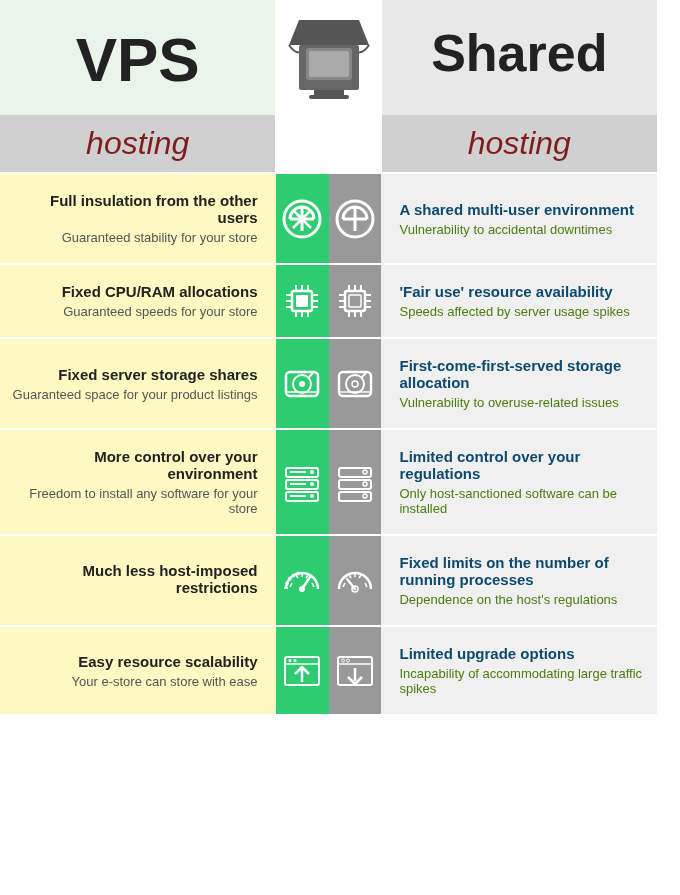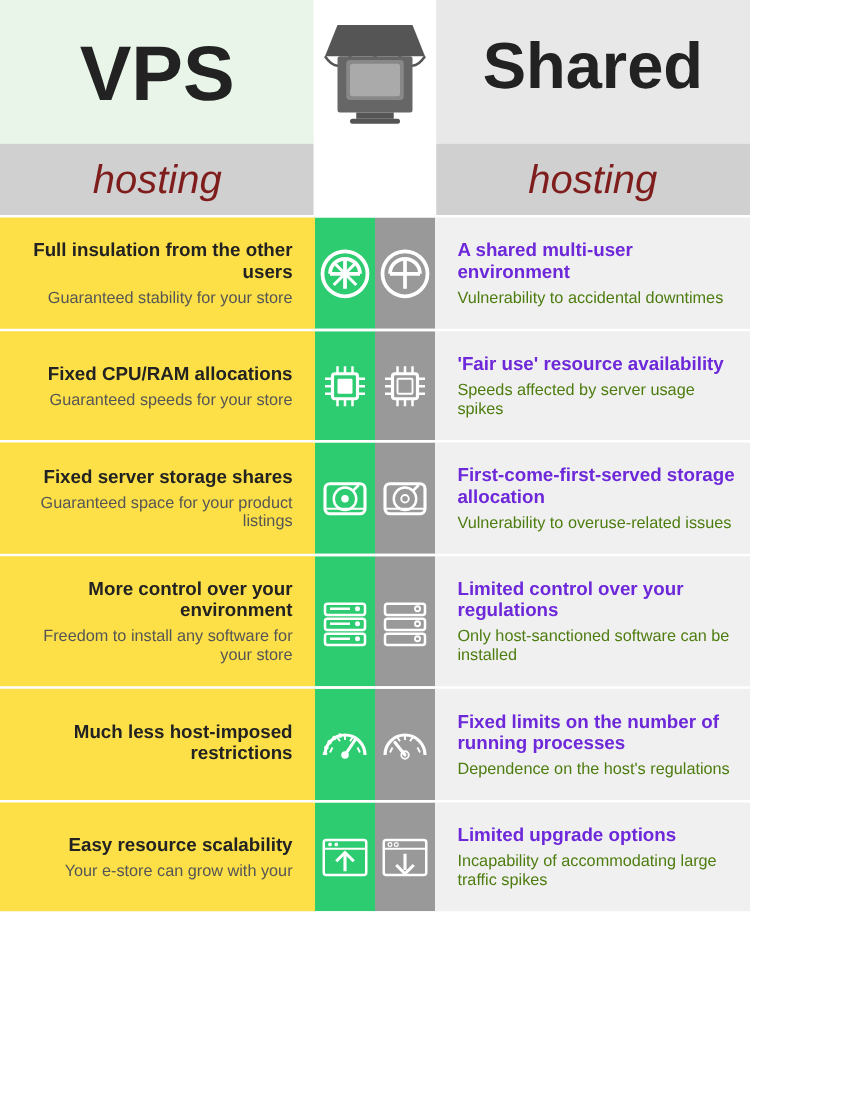--- a/index.html
+++ b/index.html
@@ -4,21 +4,21 @@
   <style>
     * { box-sizing: border-box; margin: 0; padding: 0; }
     body {
       font-family: Arial, sans-serif;
       background: #fff;
       width: 680px;
       min-height: 895px;
     }
 
     .container {
-      width: 600px;
+      width: 657px;
       background: #fff;
     }
 
     
     .header {
       display: flex;
       align-items: stretch;
     }
     .header-vps {
       width: 285px;
@@ -80,21 +80,21 @@
 
     
     .row {
       display: flex;
       align-items: stretch;
       border-top: 2px solid #fff;
     }
 
     .cell-vps {
       width: 285px;
-      background: #fde047;
+      background: #fef9c3;
       display: flex;
       flex-direction: column;
       align-items: flex-end;
       justify-content: center;
       padding: 18px 18px 18px 10px;
       text-align: right;
     }
     .cell-vps .main-text {
       font-weight: bold;
       font-size: 15px;
@@ -128,21 +128,21 @@
       display: flex;
       flex-direction: column;
       align-items: flex-start;
       justify-content: center;
       padding: 18px 10px 18px 18px;
       text-align: left;
     }
     .cell-shared .main-text {
       font-weight: bold;
       font-size: 15px;
-      color: #6d28d9;
+      color: #0c4a6e;
       margin-bottom: 4px;
     }
     .cell-shared .sub-text {
       font-size: 13px;
       color: #4d7c0f;
     }
 
     
     .cell-icon-full {
       width: 110px;
@@ -386,21 +386,21 @@
     </div>
     <div class="cell-shared">
       <div class="main-text">Fixed limits on the number of running processes</div>
       <div class="sub-text">Dependence on the host's regulations</div>
     </div>
   </div>
 
   <div class="row">
     <div class="cell-vps">
       <div class="main-text">Easy resource scalability</div>
-      <div class="sub-text">Your e-store can grow with your</div>
+      <div class="sub-text">Your e-store can store with ease</div>
     </div>
     <div class="cell-icon-full">
       <div class="icon-left">
         <svg width="44" height="44" viewBox="0 0 44 44" xmlns="http://www.w3.org/2000/svg">
 
           <rect x="5" y="8" width="34" height="28" rx="2" fill="none" stroke="white" stroke-width="2"></rect>
           <line x1="5" y1="15" x2="39" y2="15" stroke="white" stroke-width="1.5"></line>
           <circle cx="10" cy="11.5" r="1.5" fill="white"></circle>
           <circle cx="15" cy="11.5" r="1.5" fill="white"></circle>
 

